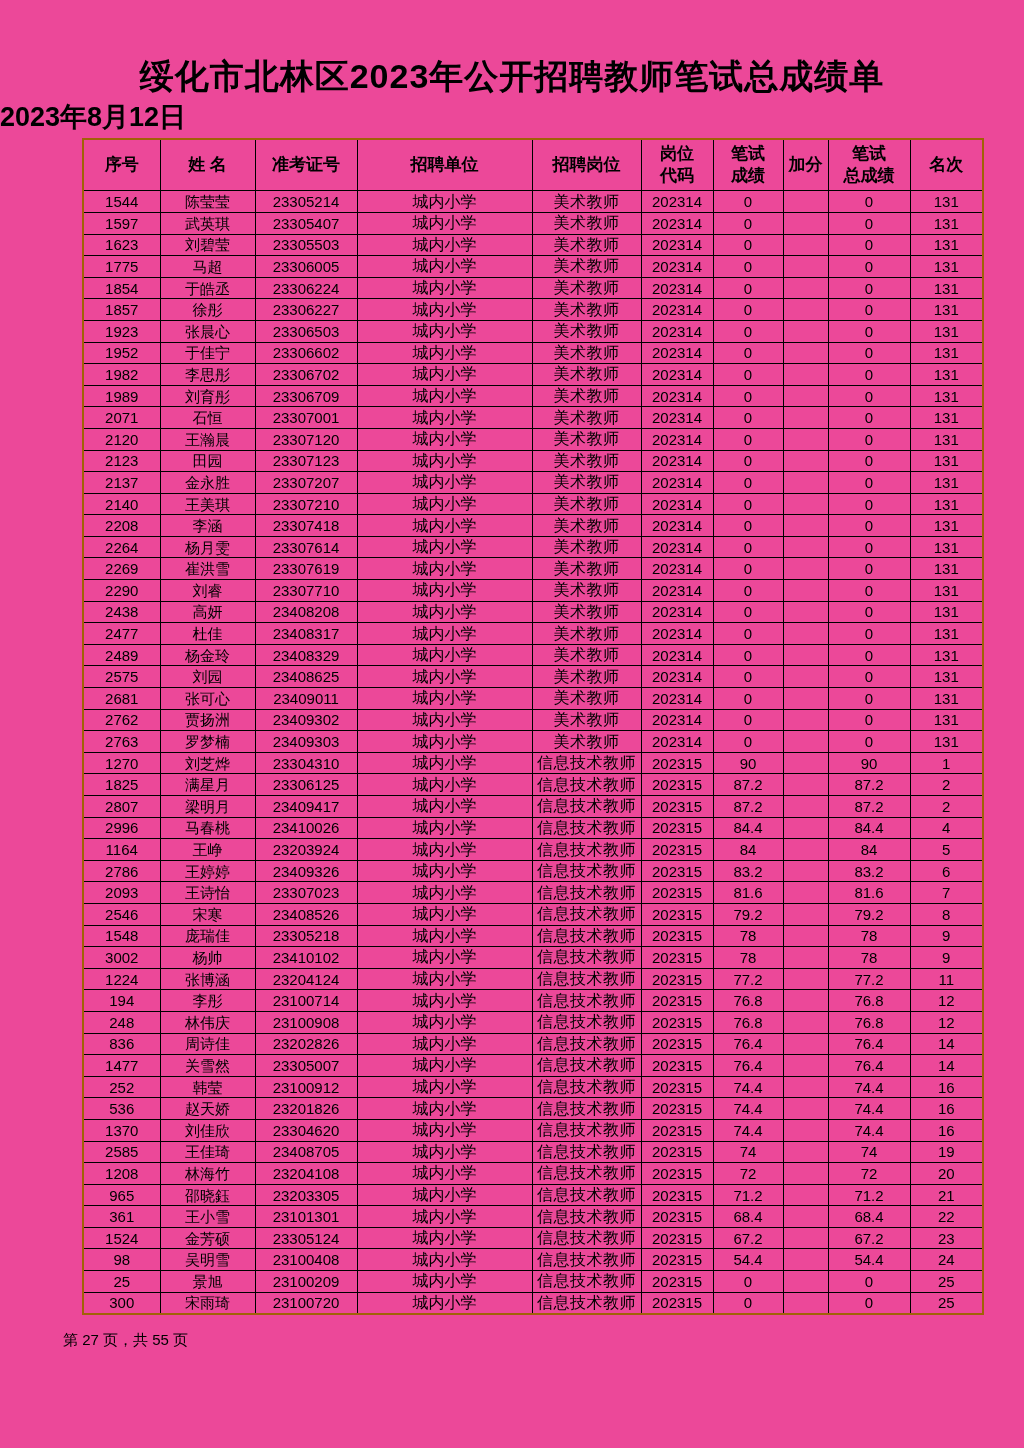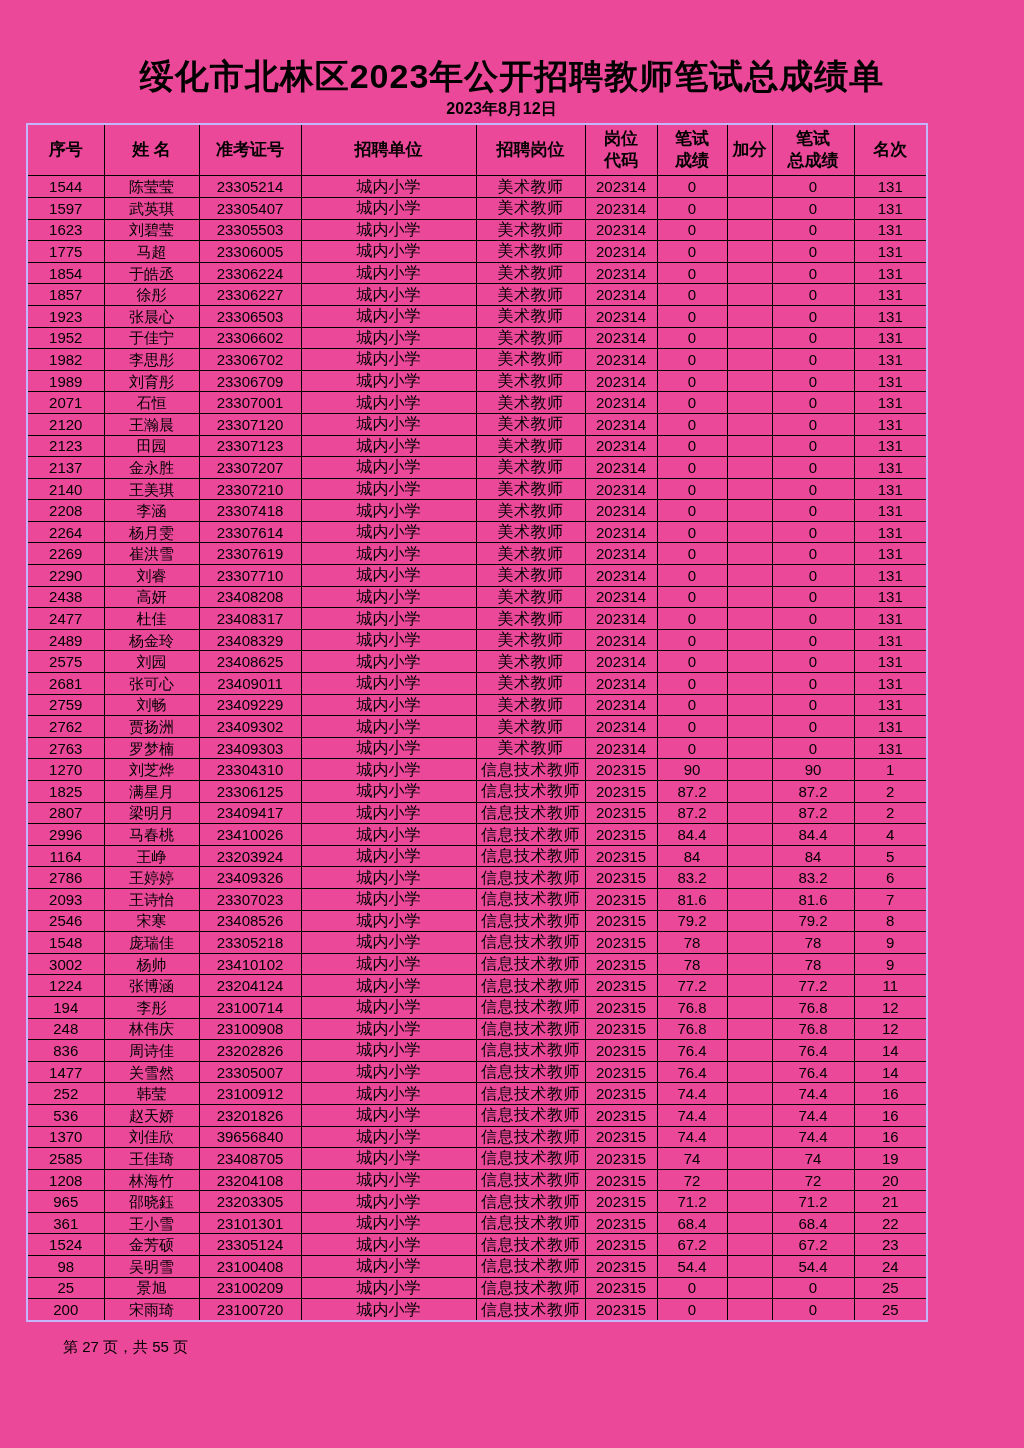--- a/index.html
+++ b/index.html
@@ -22,33 +22,32 @@
     margin: 0;
     padding-top: 58px;
     text-align: center;
     font-size: 34px;
     font-weight: bold;
     letter-spacing: 1px;
     line-height: 1.1;
   }
   .date-line {
     width: 963px;
-    text-align: center;
-    font-size: 16px;
+    text-align: left;
+    font-size: 27px;
     font-weight: bold;
     margin-top: 4px;
     margin-bottom: 3px;
-    margin-left: 20px;
   }
   table.score-table {
     border-collapse: collapse;
     table-layout: fixed;
     width: 900px;
-    margin-left: 26px;
-    border: 2px solid #c4b5fd;
+    margin-left: 82px;
+    border: 2px solid #a16207;
   }
   .score-table th, .score-table td {
     border: 1px solid #000;
     text-align: center;
     padding: 0;
     overflow: hidden;
   }
   .score-table thead th {
     height: 50px;
     font-size: 17px;
@@ -400,32 +399,20 @@
           <td class="col-exam-id">23409011</td>
           <td class="col-unit">城内小学</td>
           <td class="col-post">美术教师</td>
           <td class="col-post-code">202314</td>
           <td class="col-written-score">0</td>
           <td class="col-bonus"></td>
           <td class="col-total-score">0</td>
           <td class="col-rank">131</td>
         </tr>
         <tr>
-          <td class="col-serial">2759</td>
-          <td class="col-name">刘畅</td>
-          <td class="col-exam-id">23409229</td>
-          <td class="col-unit">城内小学</td>
-          <td class="col-post">美术教师</td>
-          <td class="col-post-code">202314</td>
-          <td class="col-written-score">0</td>
-          <td class="col-bonus"></td>
-          <td class="col-total-score">0</td>
-          <td class="col-rank">131</td>
-        </tr>
-        <tr>
           <td class="col-serial">2762</td>
           <td class="col-name">贾扬洲</td>
           <td class="col-exam-id">23409302</td>
           <td class="col-unit">城内小学</td>
           <td class="col-post">美术教师</td>
           <td class="col-post-code">202314</td>
           <td class="col-written-score">0</td>
           <td class="col-bonus"></td>
           <td class="col-total-score">0</td>
           <td class="col-rank">131</td>
@@ -642,21 +629,21 @@
           <td class="col-post">信息技术教师</td>
           <td class="col-post-code">202315</td>
           <td class="col-written-score">74.4</td>
           <td class="col-bonus"></td>
           <td class="col-total-score">74.4</td>
           <td class="col-rank">16</td>
         </tr>
         <tr>
           <td class="col-serial">1370</td>
           <td class="col-name">刘佳欣</td>
-          <td class="col-exam-id">39656840</td>
+          <td class="col-exam-id">23304620</td>
           <td class="col-unit">城内小学</td>
           <td class="col-post">信息技术教师</td>
           <td class="col-post-code">202315</td>
           <td class="col-written-score">74.4</td>
           <td class="col-bonus"></td>
           <td class="col-total-score">74.4</td>
           <td class="col-rank">16</td>
         </tr>
         <tr>
           <td class="col-serial">2585</td>
@@ -736,21 +723,21 @@
           <td class="col-exam-id">23100209</td>
           <td class="col-unit">城内小学</td>
           <td class="col-post">信息技术教师</td>
           <td class="col-post-code">202315</td>
           <td class="col-written-score">0</td>
           <td class="col-bonus"></td>
           <td class="col-total-score">0</td>
           <td class="col-rank">25</td>
         </tr>
         <tr>
-          <td class="col-serial">200</td>
+          <td class="col-serial">300</td>
           <td class="col-name">宋雨琦</td>
           <td class="col-exam-id">23100720</td>
           <td class="col-unit">城内小学</td>
           <td class="col-post">信息技术教师</td>
           <td class="col-post-code">202315</td>
           <td class="col-written-score">0</td>
           <td class="col-bonus"></td>
           <td class="col-total-score">0</td>
           <td class="col-rank">25</td>
         </tr>

